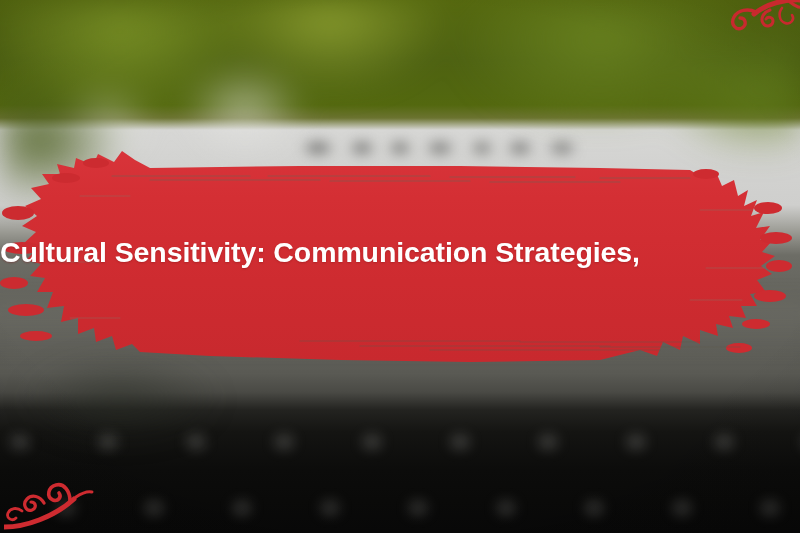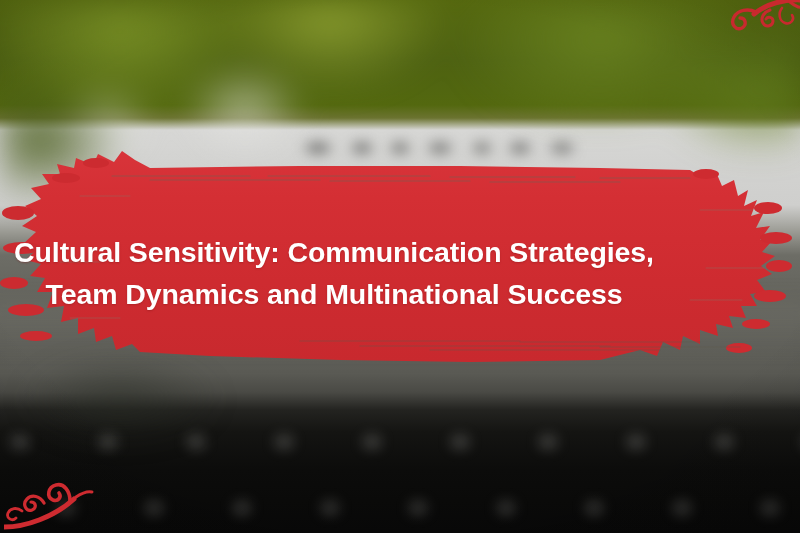--- a/index.html
+++ b/index.html
@@ -103,21 +103,20 @@
     width: 800px; height: 533px;
     pointer-events: none;
   }
   .banner-svg { display: block; width: 800px; height: 533px; }
 
   
   .title-block {
     position: absolute;
     left: 0; top: 231px;
     width: 668px;
-    text-align: center;
     color: #ffffff;
     font-size: 28.5px;
     font-weight: 700;
     line-height: 42px;
     letter-spacing: -0.1px;
     text-shadow: 0 1px 2px rgba(120,20,20,0.35);
   }
   .title-line { display: block; white-space: nowrap; }
 
   
@@ -217,21 +216,20 @@
             <path d="M700,210 H752"></path>
           <path d="M706,268 H764"></path>
             <path d="M690,300 H742"></path>
         </g>
       </g>
     </svg>
   </div>
 
   <div class="title-block">
     <span class="title-line">Cultural Sensitivity: Communication Strategies,</span>
-    <span class="title-line">Team Dynamics and Multinational Success</span>
   </div>
 
   <div class="flourish flourish-tr">
     <svg viewBox="0 0 86 56" width="86" height="56" xmlns="http://www.w3.org/2000/svg" aria-hidden="true">
       <g fill="none" stroke="#C8292E" stroke-linecap="round">
         <path d="M86,4 C68,3 50,8 38,18" stroke-width="5"></path>
         <path d="M40,16 C32,12 22,14 18,21 C14,28 20,35 26,32 C31,29 30,22 24,22" stroke-width="3.4"></path>
         <path d="M54,14 C48,16 44,22 47,27 C50,32 57,30 57,25 C57,21 52,20 50,23" stroke-width="3"></path>
         <path d="M66,12 C62,17 63,25 69,27 C75,29 79,23 76,19" stroke-width="2.6"></path>
         <path d="M74,6 C79,10 84,12 86,11" stroke-width="3"></path>

